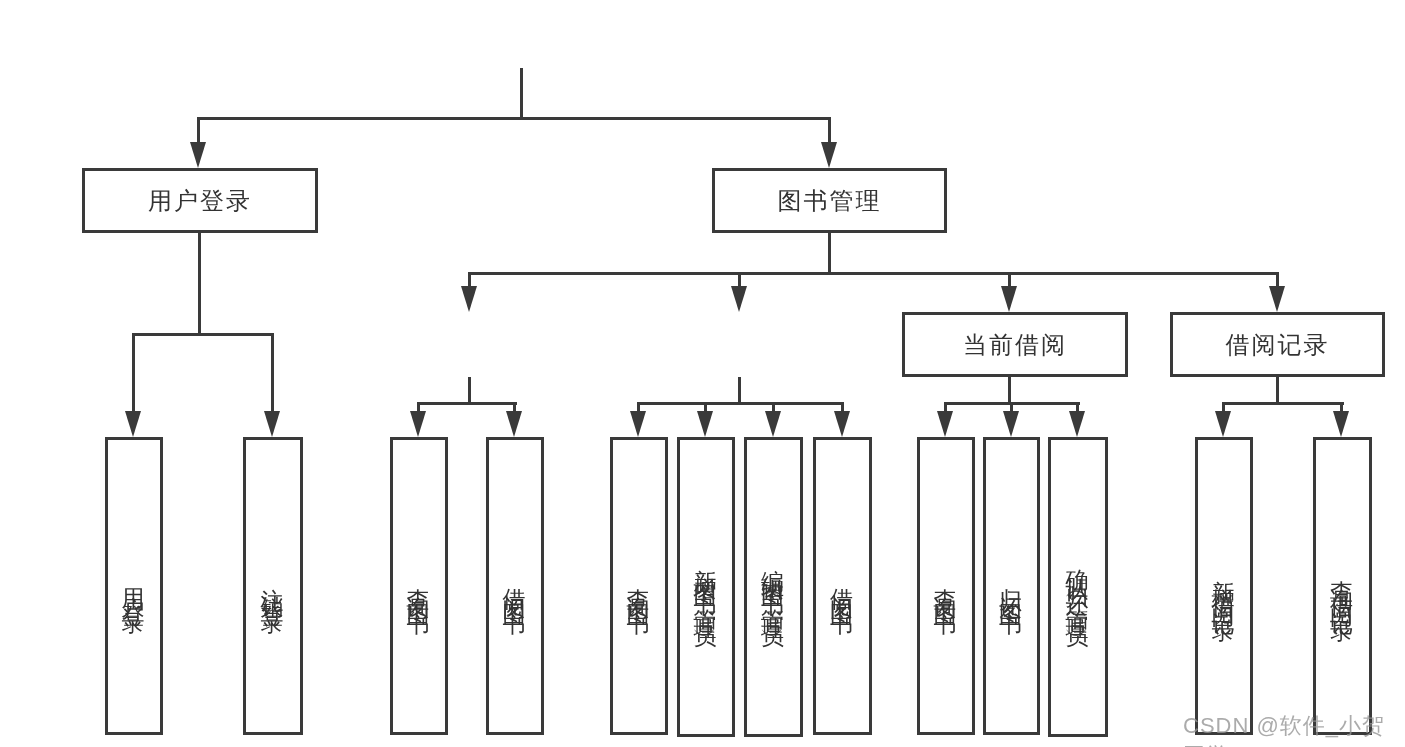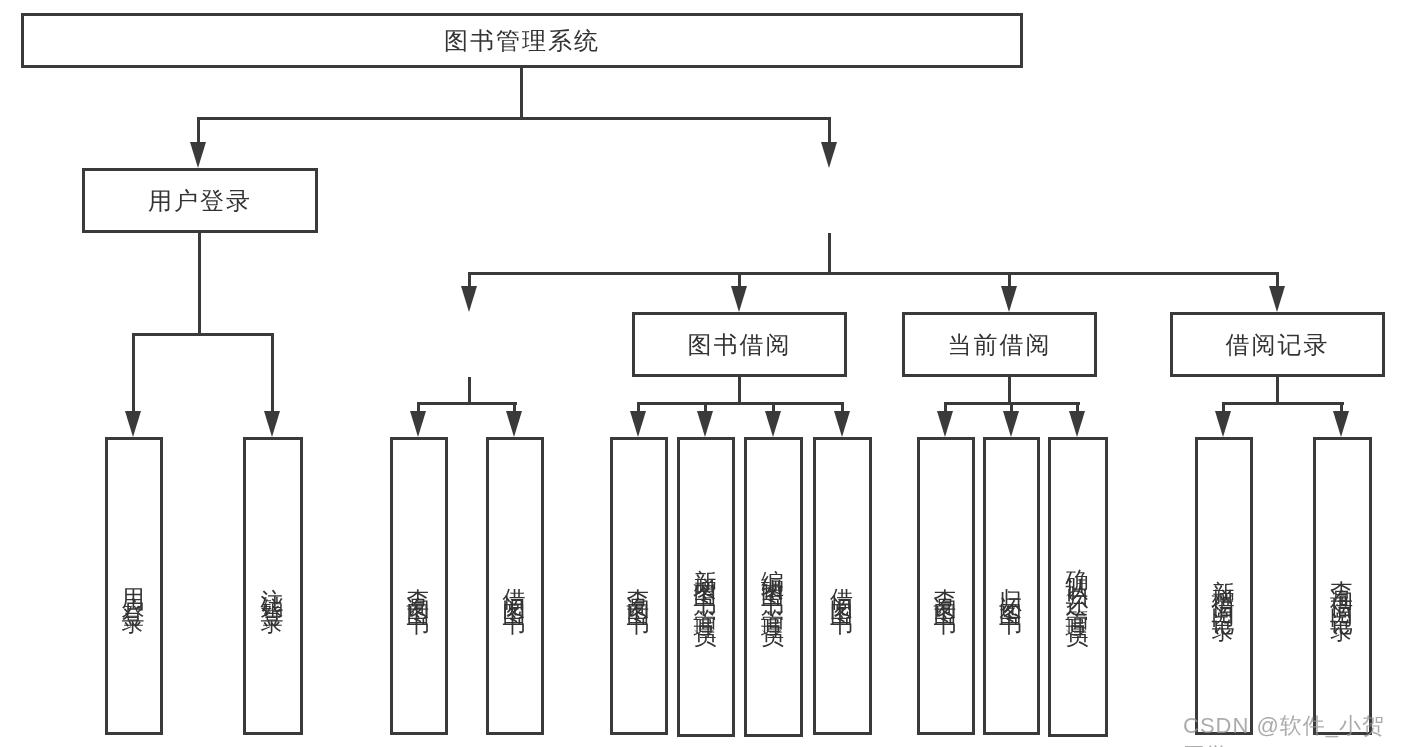--- a/index.html
+++ b/index.html
@@ -30,52 +30,51 @@
   .watermark {
     position:absolute; left:1183px; top:711px;
     color:rgba(150,150,150,0.8); font-size:22px; z-index:5; letter-spacing:1px;
   }
 </style>
 </head>
 <body>
 
 <div class="stage">
 
-  <div class="box" style="left:21px; top:13px; width:1002px; height:55px;">图书管理系统</div>
 
   <div class="vline" style="left:520px; top:68px; height:50px;"></div>
 
   <div class="hline" style="left:197px; top:117px; width:634px;"></div>
   <div class="vline" style="left:197px; top:117px; height:28px;"></div>
   <div class="arr" style="left:190px; top:142px;"></div>
   <div class="vline" style="left:828px; top:117px; height:28px;"></div>
   <div class="arr" style="left:821px; top:142px;"></div>
 
   <div class="box" style="left:82px; top:168px; width:236px; height:65px;">用户登录</div>
+  <div class="box" style="left:712px; top:168px; width:235px; height:65px;">图书管理</div>
 
   <div class="vline" style="left:198px; top:233px; height:102px;"></div>
   <div class="hline" style="left:132px; top:333px; width:142px;"></div>
   <div class="vline" style="left:132px; top:333px; height:80px;"></div>
   <div class="arr" style="left:125px; top:411px;"></div>
   <div class="vline" style="left:271px; top:333px; height:80px;"></div>
   <div class="arr" style="left:264px; top:411px;"></div>
 
   <div class="vline" style="left:828px; top:233px; height:41px;"></div>
   <div class="hline" style="left:468px; top:272px; width:811px;"></div>
   <div class="vline" style="left:468px; top:272px; height:16px;"></div>
   <div class="arr" style="left:461px; top:286px;"></div>
   <div class="vline" style="left:738px; top:272px; height:16px;"></div>
   <div class="arr" style="left:731px; top:286px;"></div>
   <div class="vline" style="left:1008px; top:272px; height:16px;"></div>
   <div class="arr" style="left:1001px; top:286px;"></div>
   <div class="vline" style="left:1276px; top:272px; height:16px;"></div>
   <div class="arr" style="left:1269px; top:286px;"></div>
 
-  <div class="box" style="left:632px; top:312px; width:215px; height:65px;">图书借阅</div>
-  <div class="box" style="left:902px; top:312px; width:195px; height:65px;">当前借阅</div>
+  <div class="box" style="left:902px; top:312px; width:226px; height:65px;">当前借阅</div>
   <div class="box" style="left:1170px; top:312px; width:215px; height:65px;">借阅记录</div>
 
   <div class="vline" style="left:468px; top:377px; height:27px;"></div>
   <div class="hline" style="left:417px; top:402px; width:100px;"></div>
   <div class="vline" style="left:417px; top:402px; height:12px;"></div>
   <div class="arr" style="left:410px; top:411px;"></div>
   <div class="vline" style="left:513px; top:402px; height:12px;"></div>
   <div class="arr" style="left:506px; top:411px;"></div>
 
   <div class="vline" style="left:738px; top:377px; height:27px;"></div>

